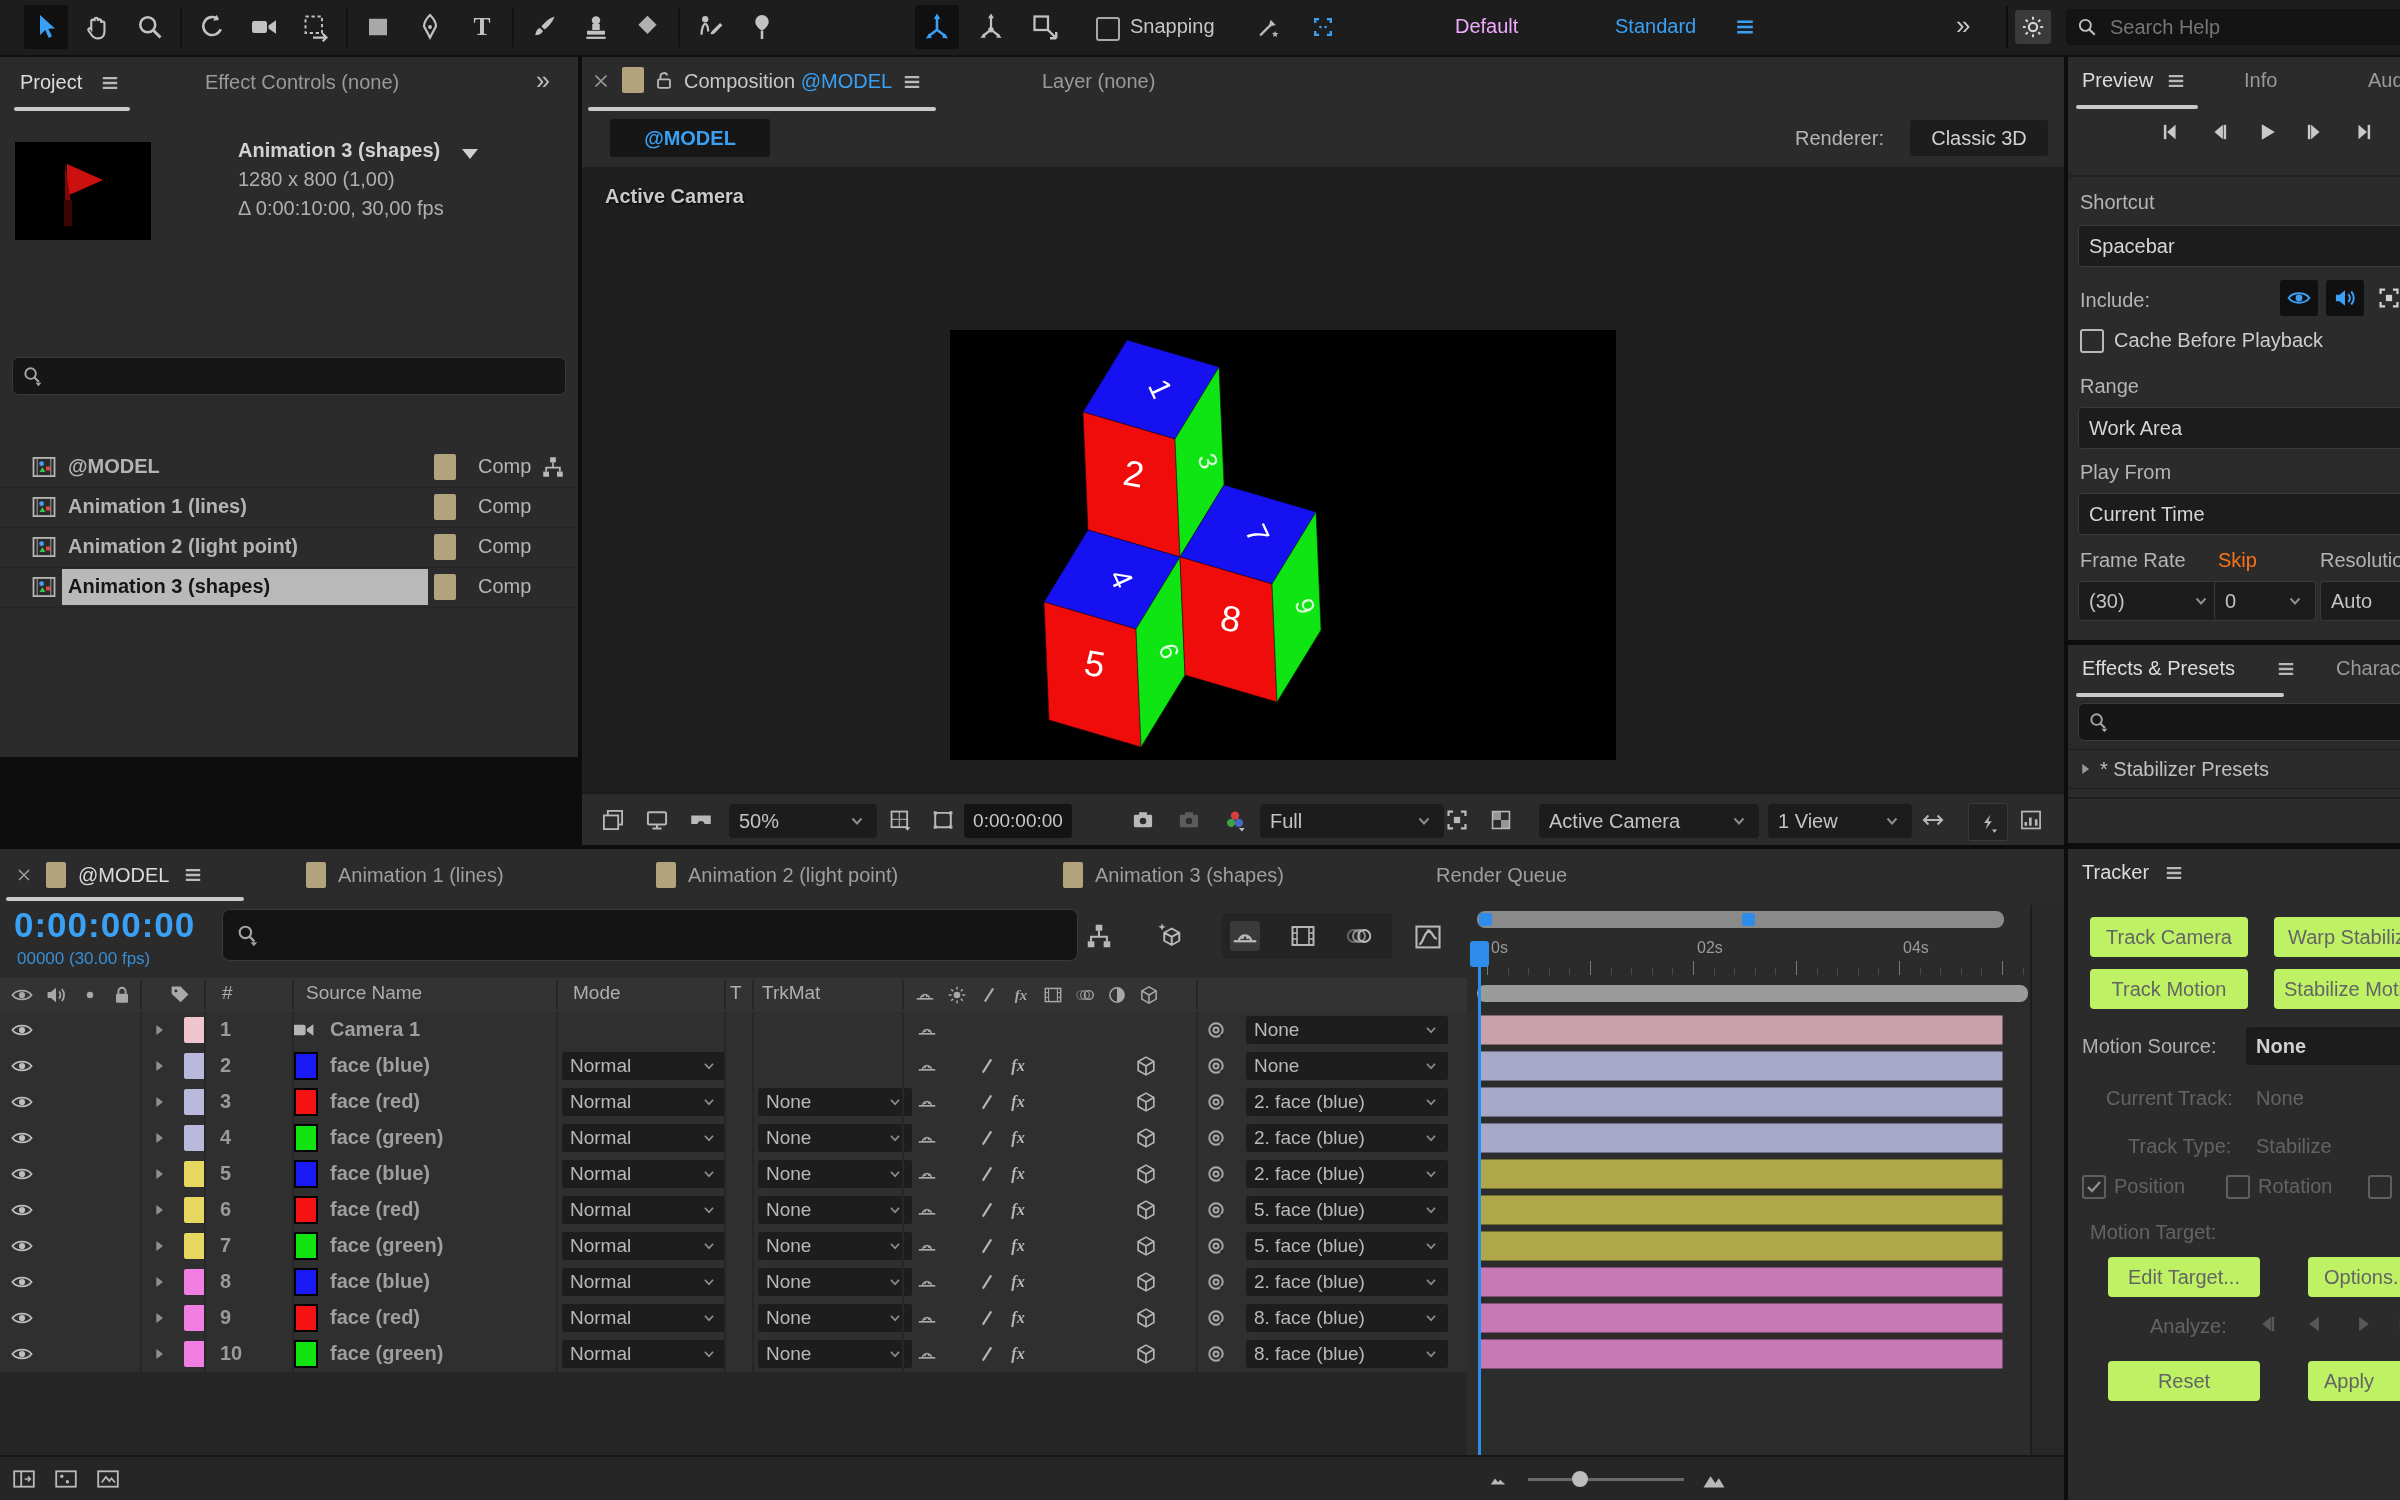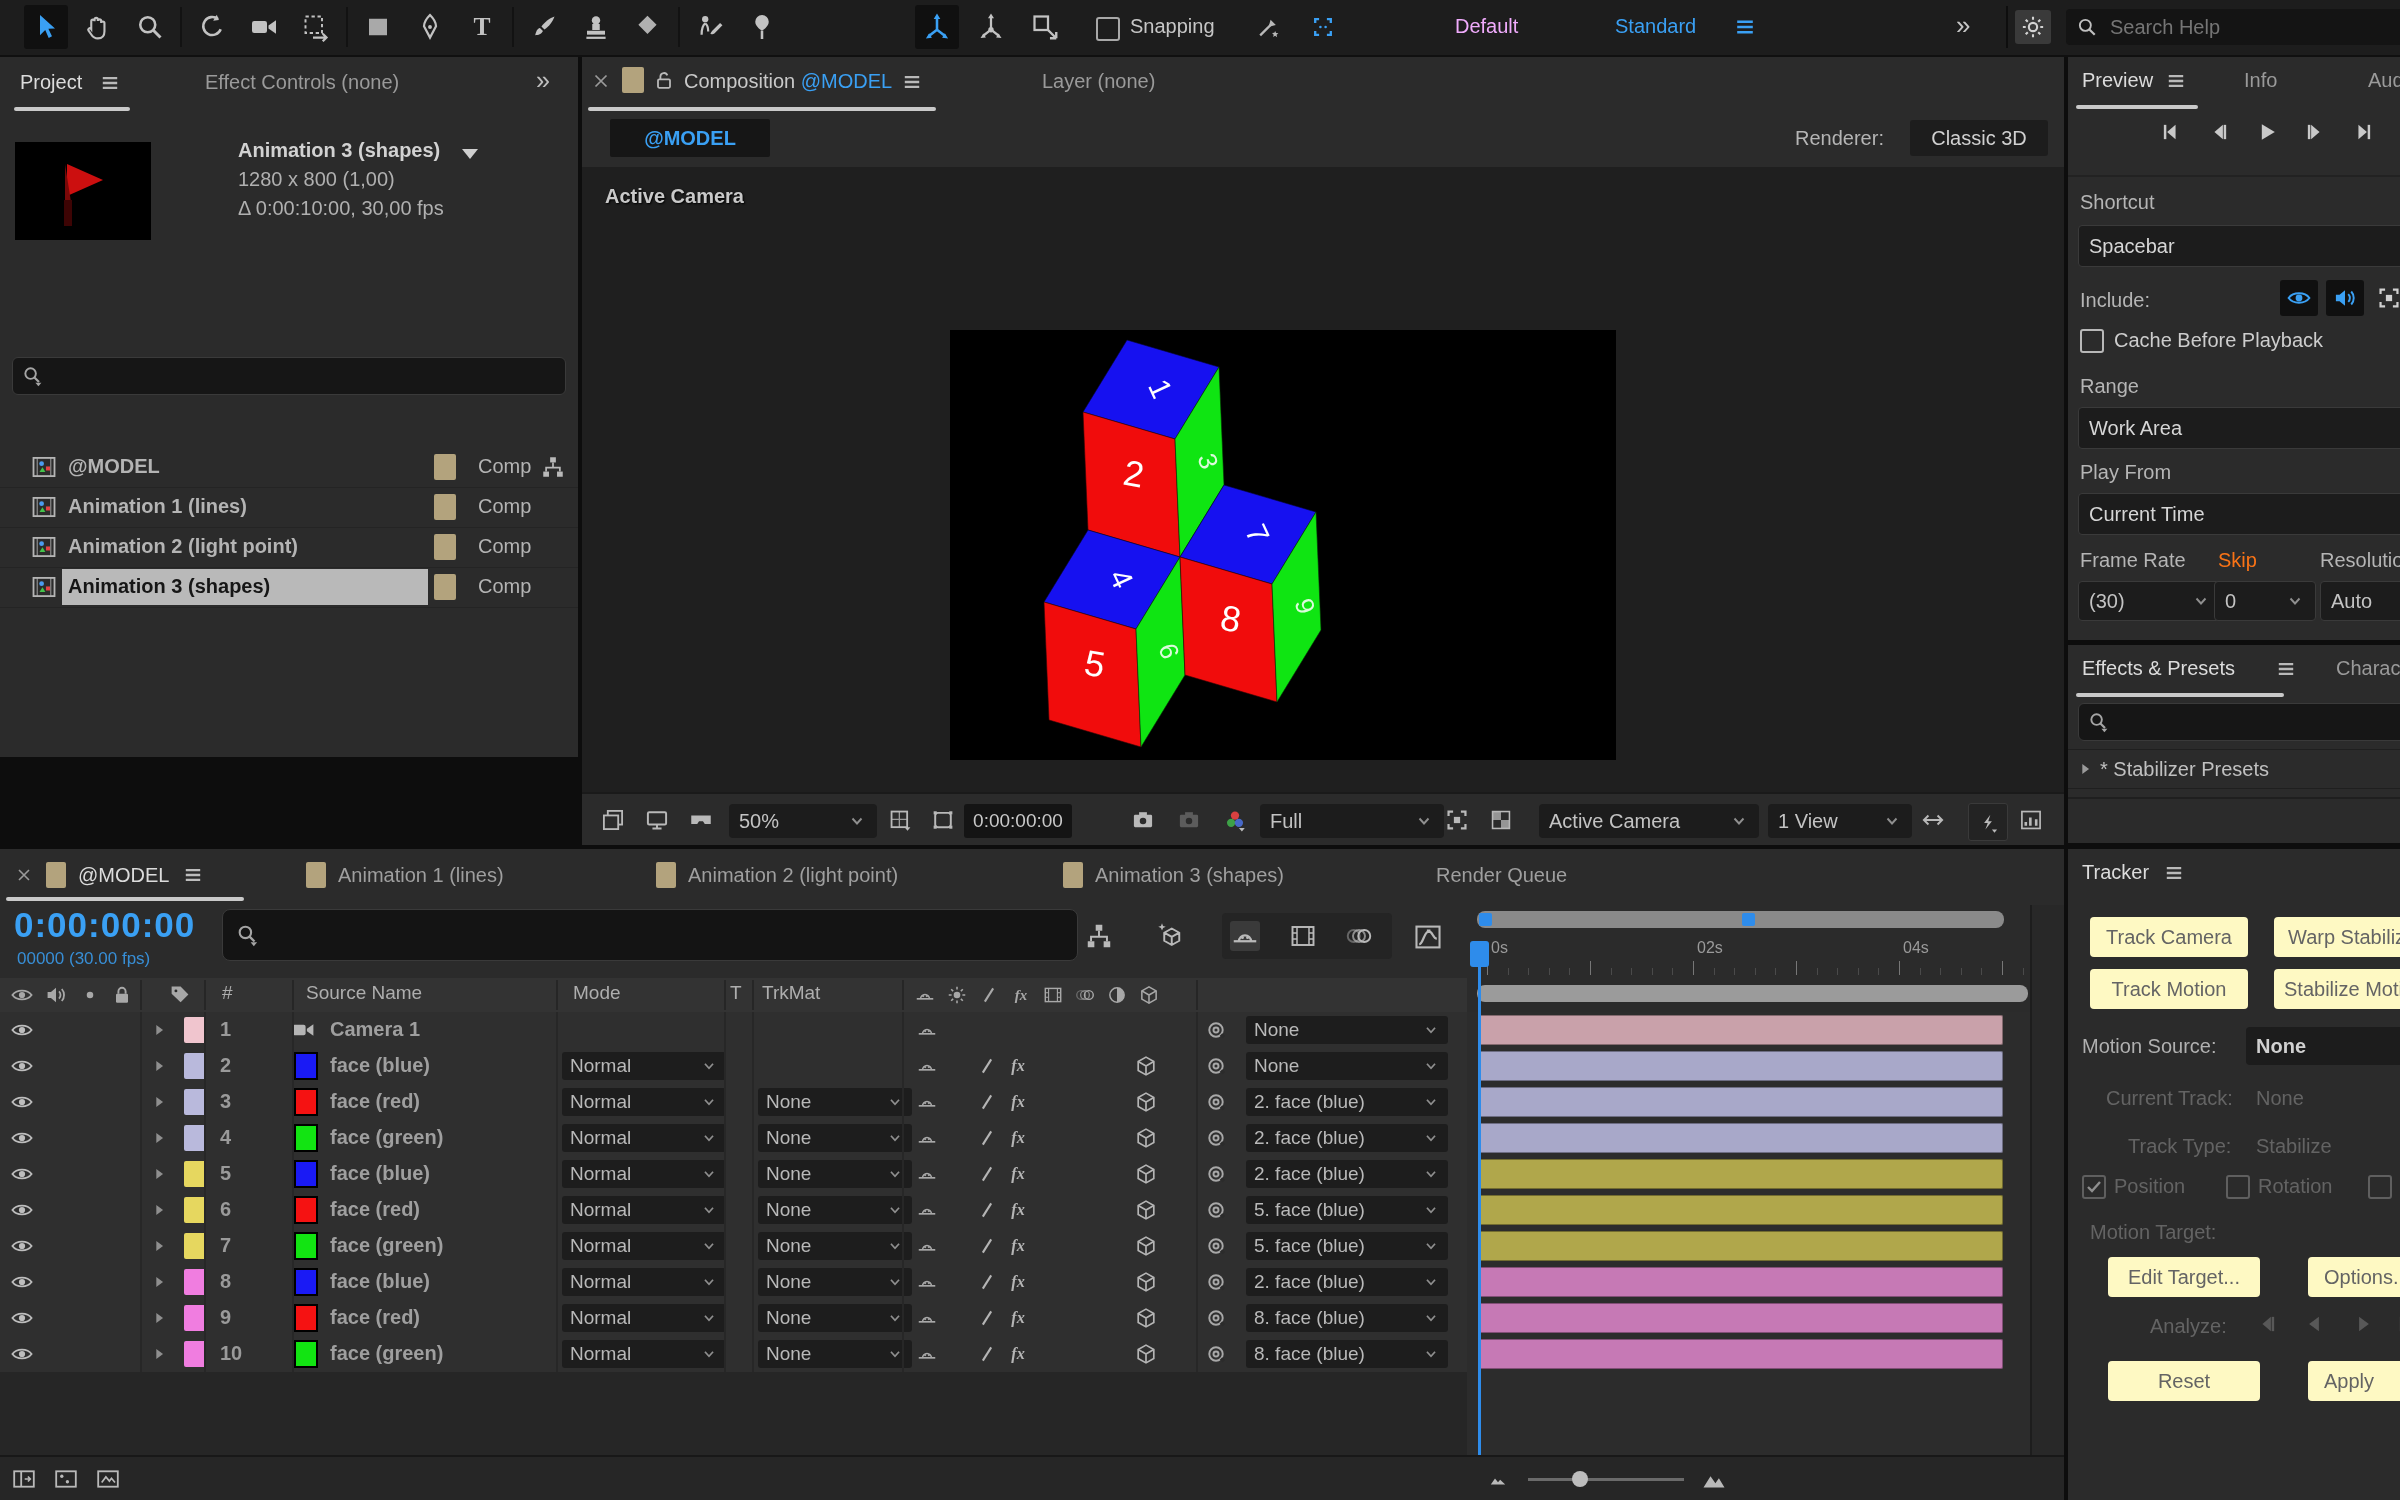--- a/index.html
+++ b/index.html
@@ -17,21 +17,21 @@
   .sel{position:absolute;background:#1c1c1c;border-radius:4px;display:flex;align-items:center;
        padding:0 10px;color:#c3c3c3;justify-content:space-between;white-space:nowrap}
   .sel .ic{width:20px;height:20px;color:#8f8f8f}
   .tabline{position:absolute;height:4px;background:#c9c9c9;border-radius:2px}
   .chip{position:absolute;width:22px;height:26px;border-radius:2px;background:#b3a37d}
   .checkbox{position:absolute;width:20px;height:20px;border:2px solid #a8a8a8;border-radius:3px;background:transparent}
   .vline{position:absolute;width:2px;background:#1f1f1f}
   .hline{position:absolute;height:2px;background:#1a1a1a}
   .toolbox{display:flex;align-items:center;justify-content:center;width:44px;height:44px;border-radius:3px}
   .toolbox.active{background:#101010}
-  .btn-dim{position:absolute;background:#fef9c3;border-radius:4px;color:#646464;display:flex;
+  .btn-dim{position:absolute;background:#bef264;border-radius:4px;color:#646464;display:flex;
            align-items:center;justify-content:center;white-space:nowrap}
   .tlrow{position:absolute;left:0;width:1467px;height:36px;background:#2f2f2f;border-bottom:1px solid #262626}
   .facechip{width:20px;height:24px;border:2px solid #000}
   .rowname{font-weight:600;color:#9f9f9f}
 </style>
 </head>
 <body>
 
 <div id="stage">
 

